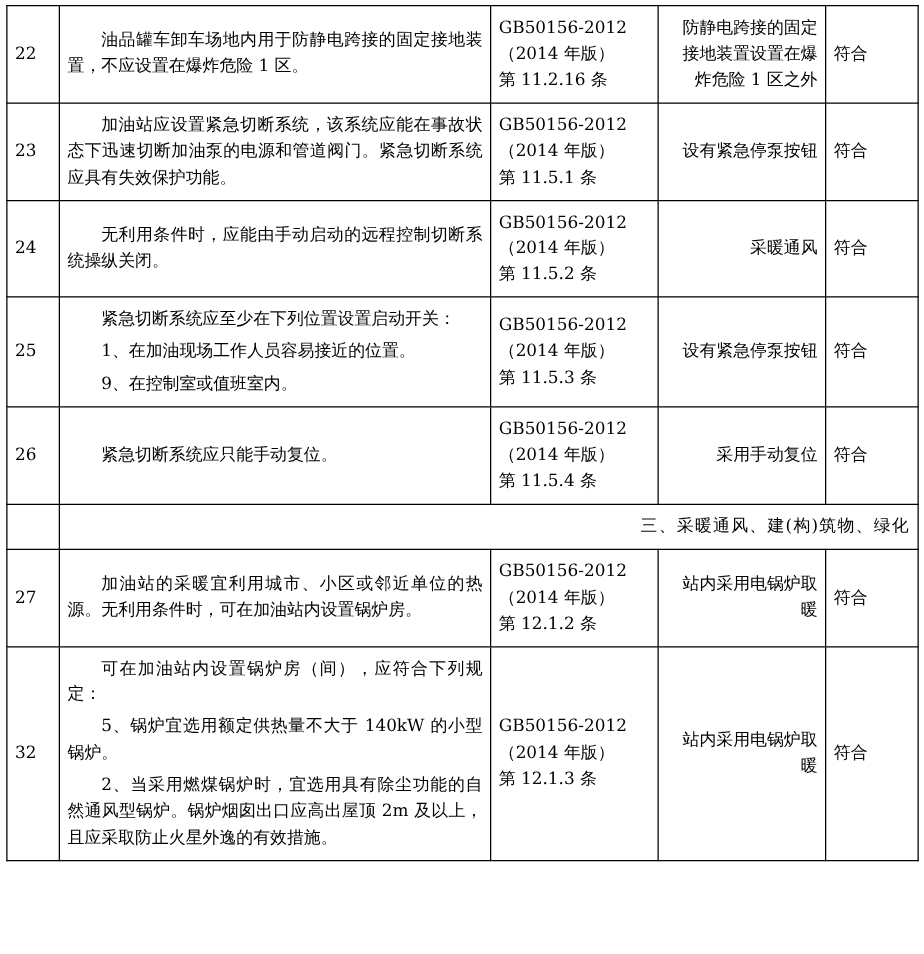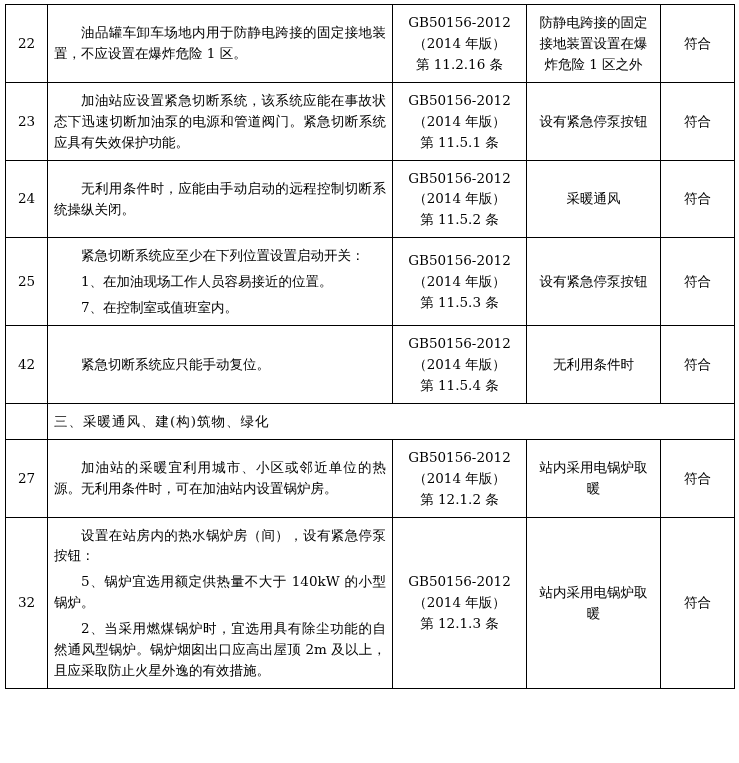--- a/index.html
+++ b/index.html
@@ -30,54 +30,53 @@
     line-height: 1.55;
     word-break: break-all;
   }
   col.c-no    { width: 42px; }
   col.c-item  { width: 345px; }
   col.c-std   { width: 134px; }
   col.c-res   { width: 134px; }
   col.c-concl { width: 74px; }
 
   .cell-no {
-    text-align: center;
   }
   .cell-item {
     text-align: justify;
     text-justify: inter-ideograph;
   }
   .cell-std {
-    text-align: center;
+    text-align: left;
     line-height: 1.85;
   }
   .cell-res {
-    text-align: center;
+    text-align: right;
   }
   .cell-concl {
-    text-align: center;
+    text-align: left;
   }
   .p {
     margin: 0;
   }
   .p.indent {
     text-indent: 2em;
   }
   .p.sub {
     text-indent: 2em;
   }
   .p + .p {
     margin-top: 5px;
   }
   .section-row td {
     text-align: center;
   }
   .section-title {
     margin: 0;
-    text-align: left;
+    text-align: right;
     letter-spacing: 1px;
   }
   .std-line {
     display: block;
   }
 </style>
 </head>
 <body>
 
 <div class="doc">
@@ -131,42 +130,42 @@
         </td>
         <td class="cell-res">采暖通风</td>
         <td class="cell-concl">符合</td>
       </tr>
 
       <tr>
         <td class="cell-no">25</td>
         <td class="cell-item">
           <p class="p indent">紧急切断系统应至少在下列位置设置启动开关：</p>
           <p class="p sub">1、在加油现场工作人员容易接近的位置。</p>
-          <p class="p sub">7、在控制室或值班室内。</p>
+          <p class="p sub">9、在控制室或值班室内。</p>
         </td>
         <td class="cell-std">
           <span class="std-line">GB50156-2012</span>
           <span class="std-line">（2014 年版）</span>
           <span class="std-line">第 11.5.3 条</span>
         </td>
         <td class="cell-res">设有紧急停泵按钮</td>
         <td class="cell-concl">符合</td>
       </tr>
 
       <tr>
-        <td class="cell-no">42</td>
+        <td class="cell-no">26</td>
         <td class="cell-item">
           <p class="p indent">紧急切断系统应只能手动复位。</p>
         </td>
         <td class="cell-std">
           <span class="std-line">GB50156-2012</span>
           <span class="std-line">（2014 年版）</span>
           <span class="std-line">第 11.5.4 条</span>
         </td>
-        <td class="cell-res">无利用条件时</td>
+        <td class="cell-res">采用手动复位</td>
         <td class="cell-concl">符合</td>
       </tr>
 
       <tr class="section-row">
         <td>&nbsp;</td>
         <td colspan="4">
           <p class="section-title">三、采暖通风、建(构)筑物、绿化</p>
         </td>
       </tr>
 
@@ -180,21 +179,21 @@
           <span class="std-line">（2014 年版）</span>
           <span class="std-line">第 12.1.2 条</span>
         </td>
         <td class="cell-res">站内采用电锅炉取暖</td>
         <td class="cell-concl">符合</td>
       </tr>
 
       <tr>
         <td class="cell-no">32</td>
         <td class="cell-item">
-          <p class="p indent">设置在站房内的热水锅炉房（间），设有紧急停泵按钮：</p>
+          <p class="p indent">可在加油站内设置锅炉房（间），应符合下列规定：</p>
           <p class="p sub">5、锅炉宜选用额定供热量不大于 140kW 的小型锅炉。</p>
           <p class="p sub">2、当采用燃煤锅炉时，宜选用具有除尘功能的自然通风型锅炉。锅炉烟囱出口应高出屋顶 2m 及以上，且应采取防止火星外逸的有效措施。</p>
         </td>
         <td class="cell-std">
           <span class="std-line">GB50156-2012</span>
           <span class="std-line">（2014 年版）</span>
           <span class="std-line">第 12.1.3 条</span>
         </td>
         <td class="cell-res">站内采用电锅炉取暖</td>
         <td class="cell-concl">符合</td>

